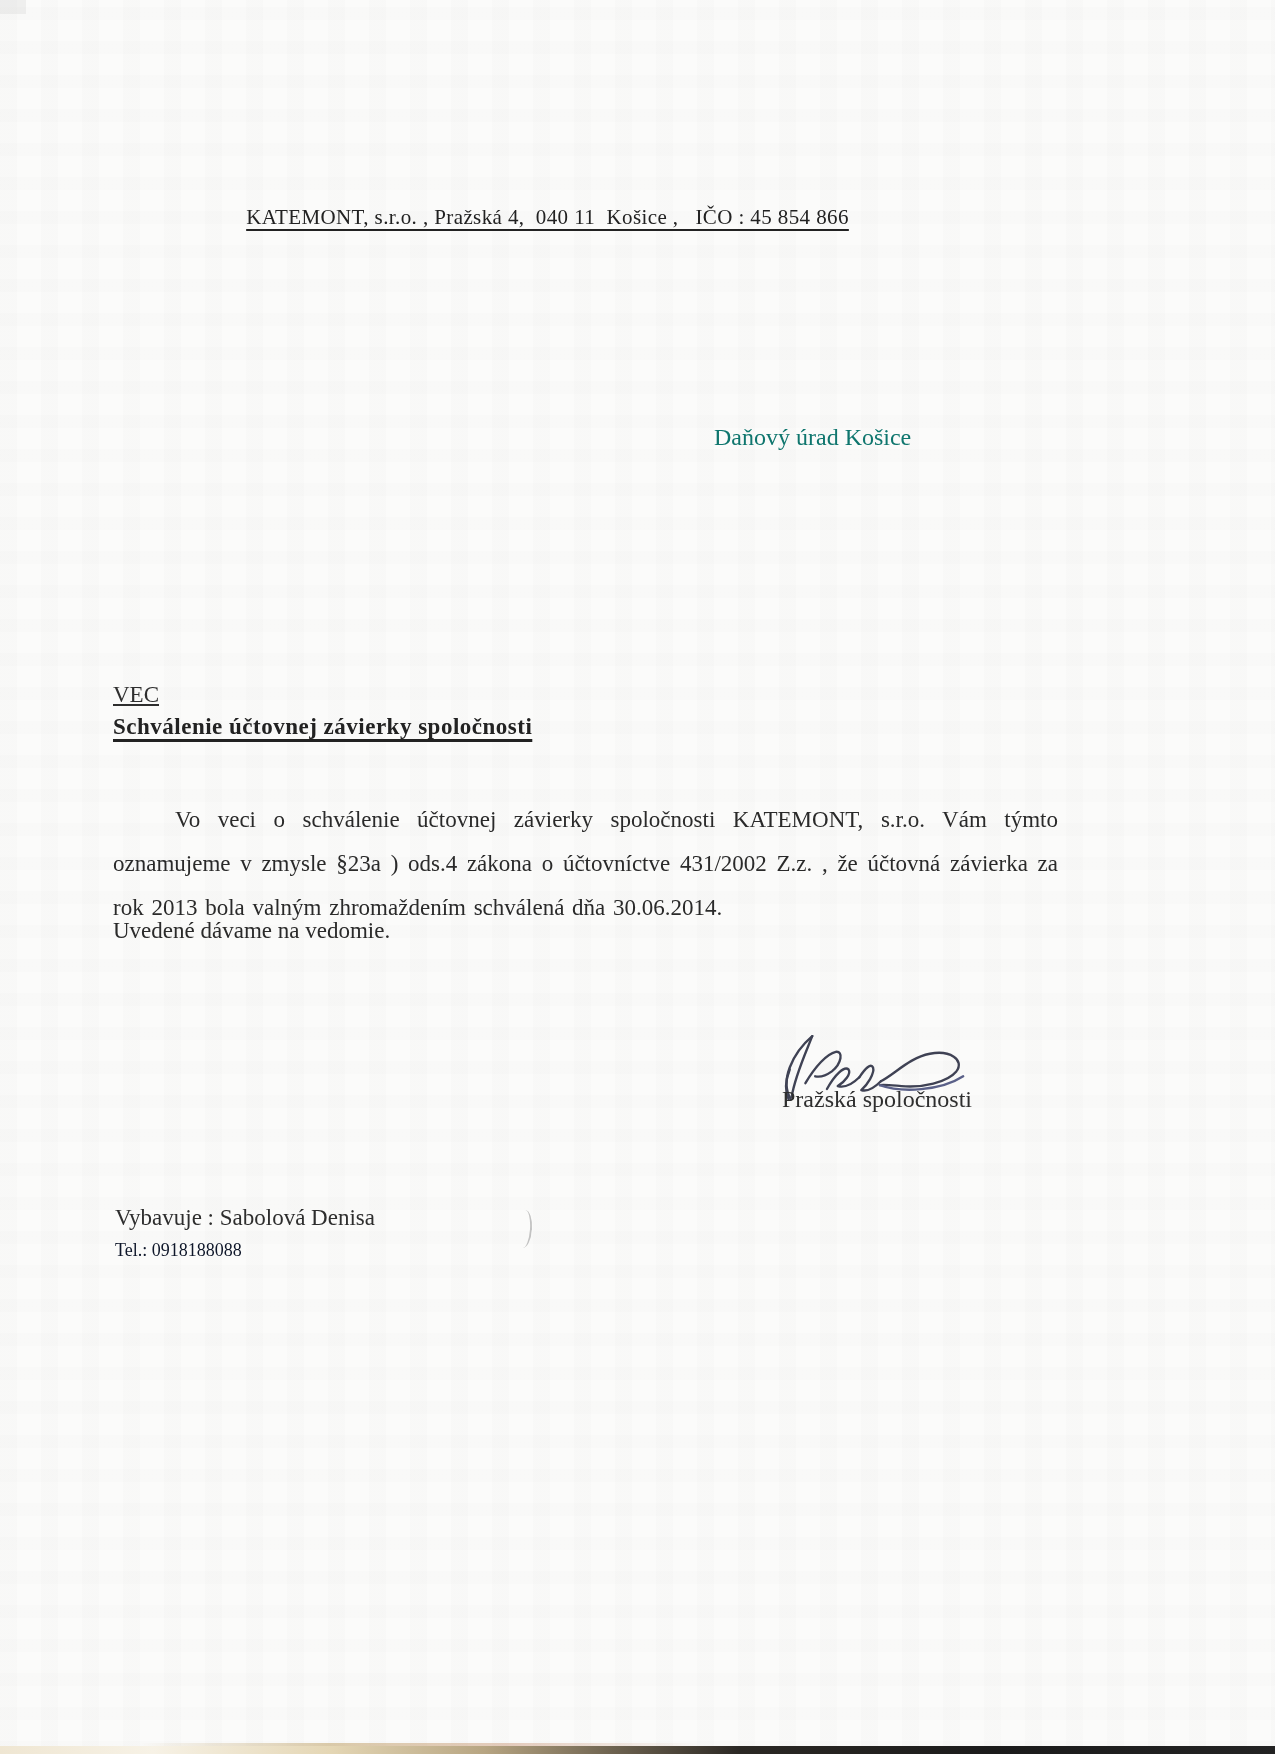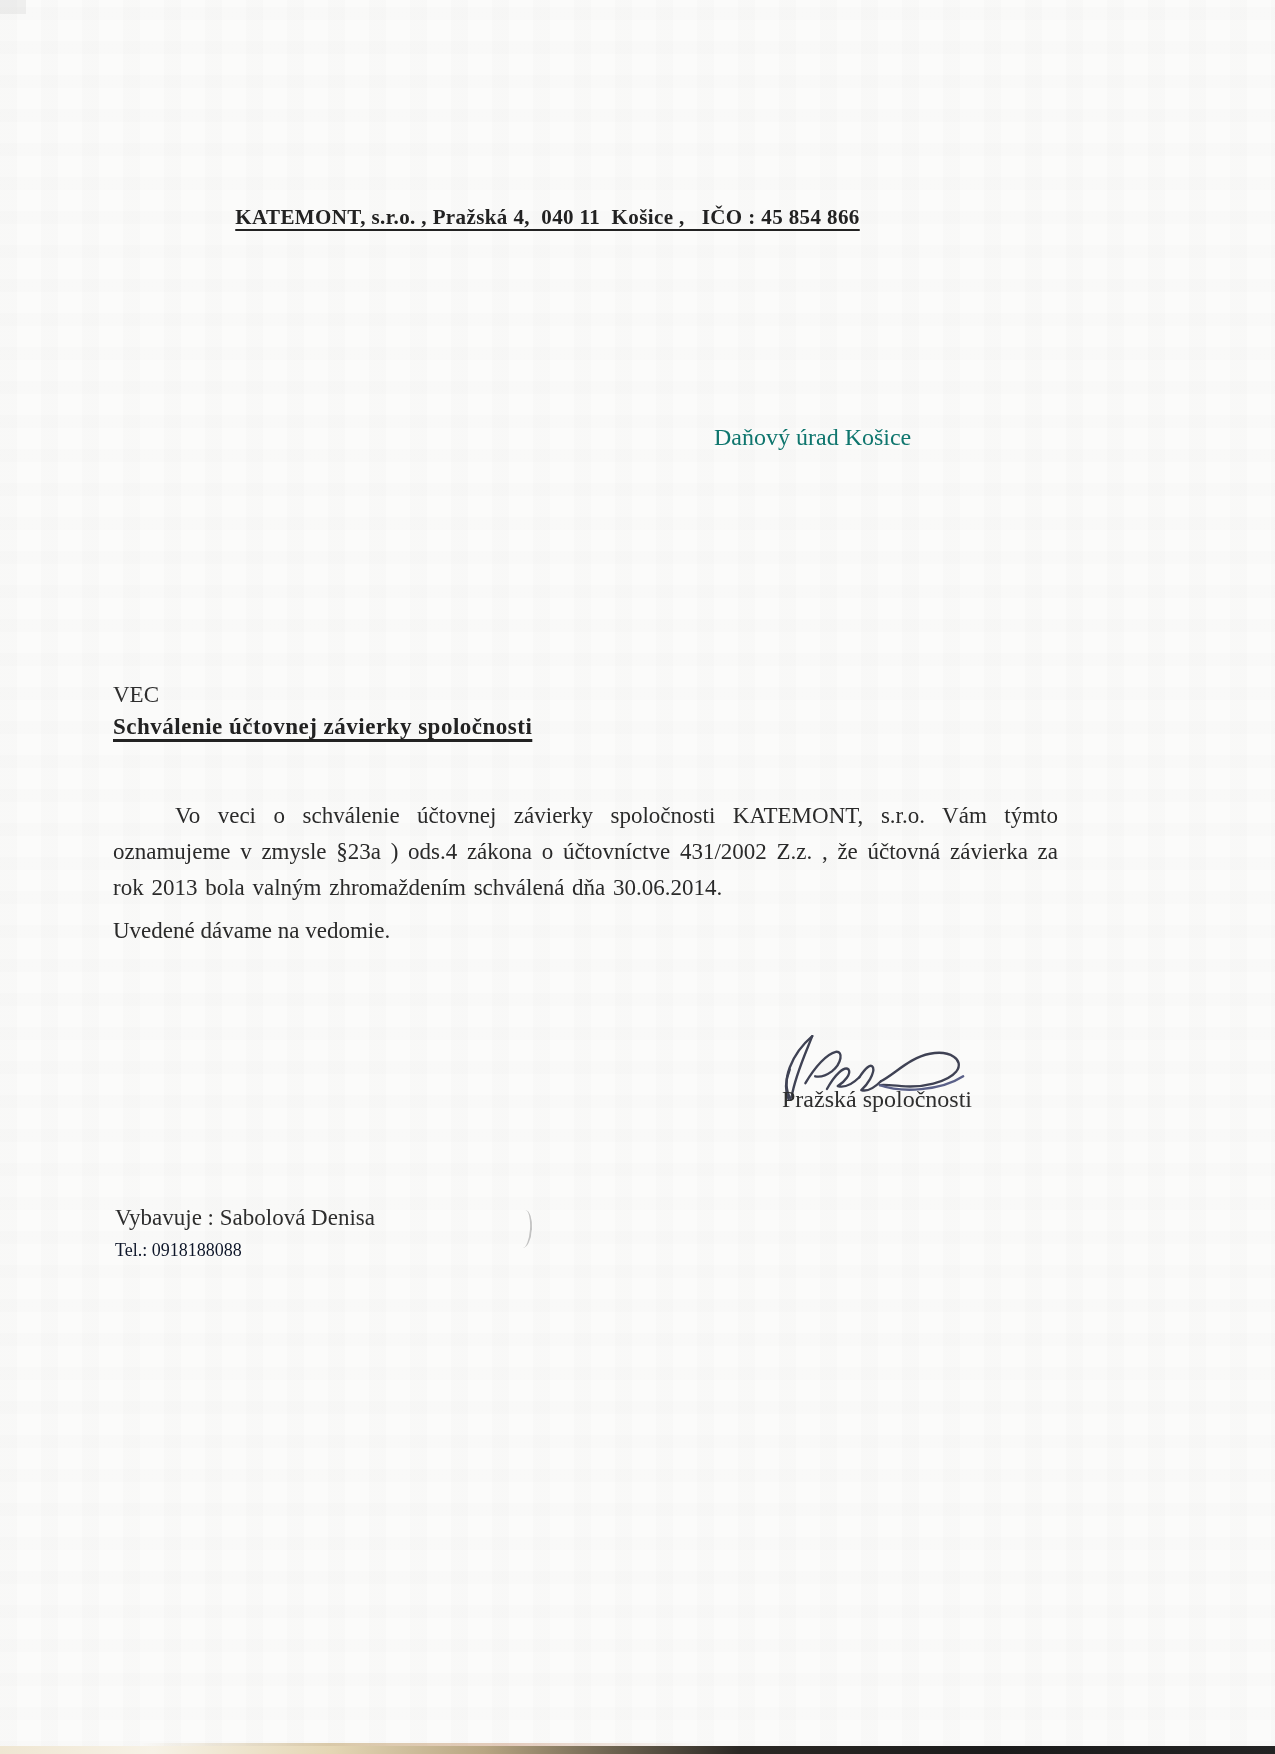--- a/index.html
+++ b/index.html
@@ -26,61 +26,62 @@
       repeating-linear-gradient(90deg, rgba(120,120,120,0.018) 0 17px, transparent 17px 41px),
       repeating-linear-gradient(0deg, rgba(120,120,120,0.015) 0 13px, transparent 13px 34px);
   }
   .letterhead {
     position: absolute;
     top: 205px;
     left: 110px;
     width: 875px;
     text-align: center;
     font-size: 21px;
-    font-weight: bold;
+    font-weight: normal;
     letter-spacing: 0.4px;
     white-space: pre;
     text-decoration: underline;
     text-decoration-thickness: 2px;
     text-underline-offset: 5px;
     color: #222;
   }
   .recipient {
     position: absolute;
     top: 424px;
     left: 714px;
     font-size: 24px;
     color: #0f766e;
   }
   .subject-label {
     position: absolute;
     top: 682px;
     left: 113px;
     font-size: 23px;
     color: #2e2e2e;
+    text-decoration: underline;
   }
   .subject-line {
     position: absolute;
     top: 714px;
     left: 113px;
     font-size: 23px;
     font-weight: bold;
     letter-spacing: 0.5px;
     text-decoration: underline;
     text-decoration-thickness: 2.5px;
     text-underline-offset: 5px;
     color: #222;
   }
   .body-paragraph {
     position: absolute;
     top: 798px;
     left: 113px;
     width: 945px;
     font-size: 23px;
-    line-height: 36px;
+    line-height: 44px;
     text-align: justify;
     text-indent: 62px;
     word-spacing: 2px;
     color: #2a2a2a;
   }
   .note-line {
     position: absolute;
     top: 918px;
     left: 113px;
     font-size: 23px;

